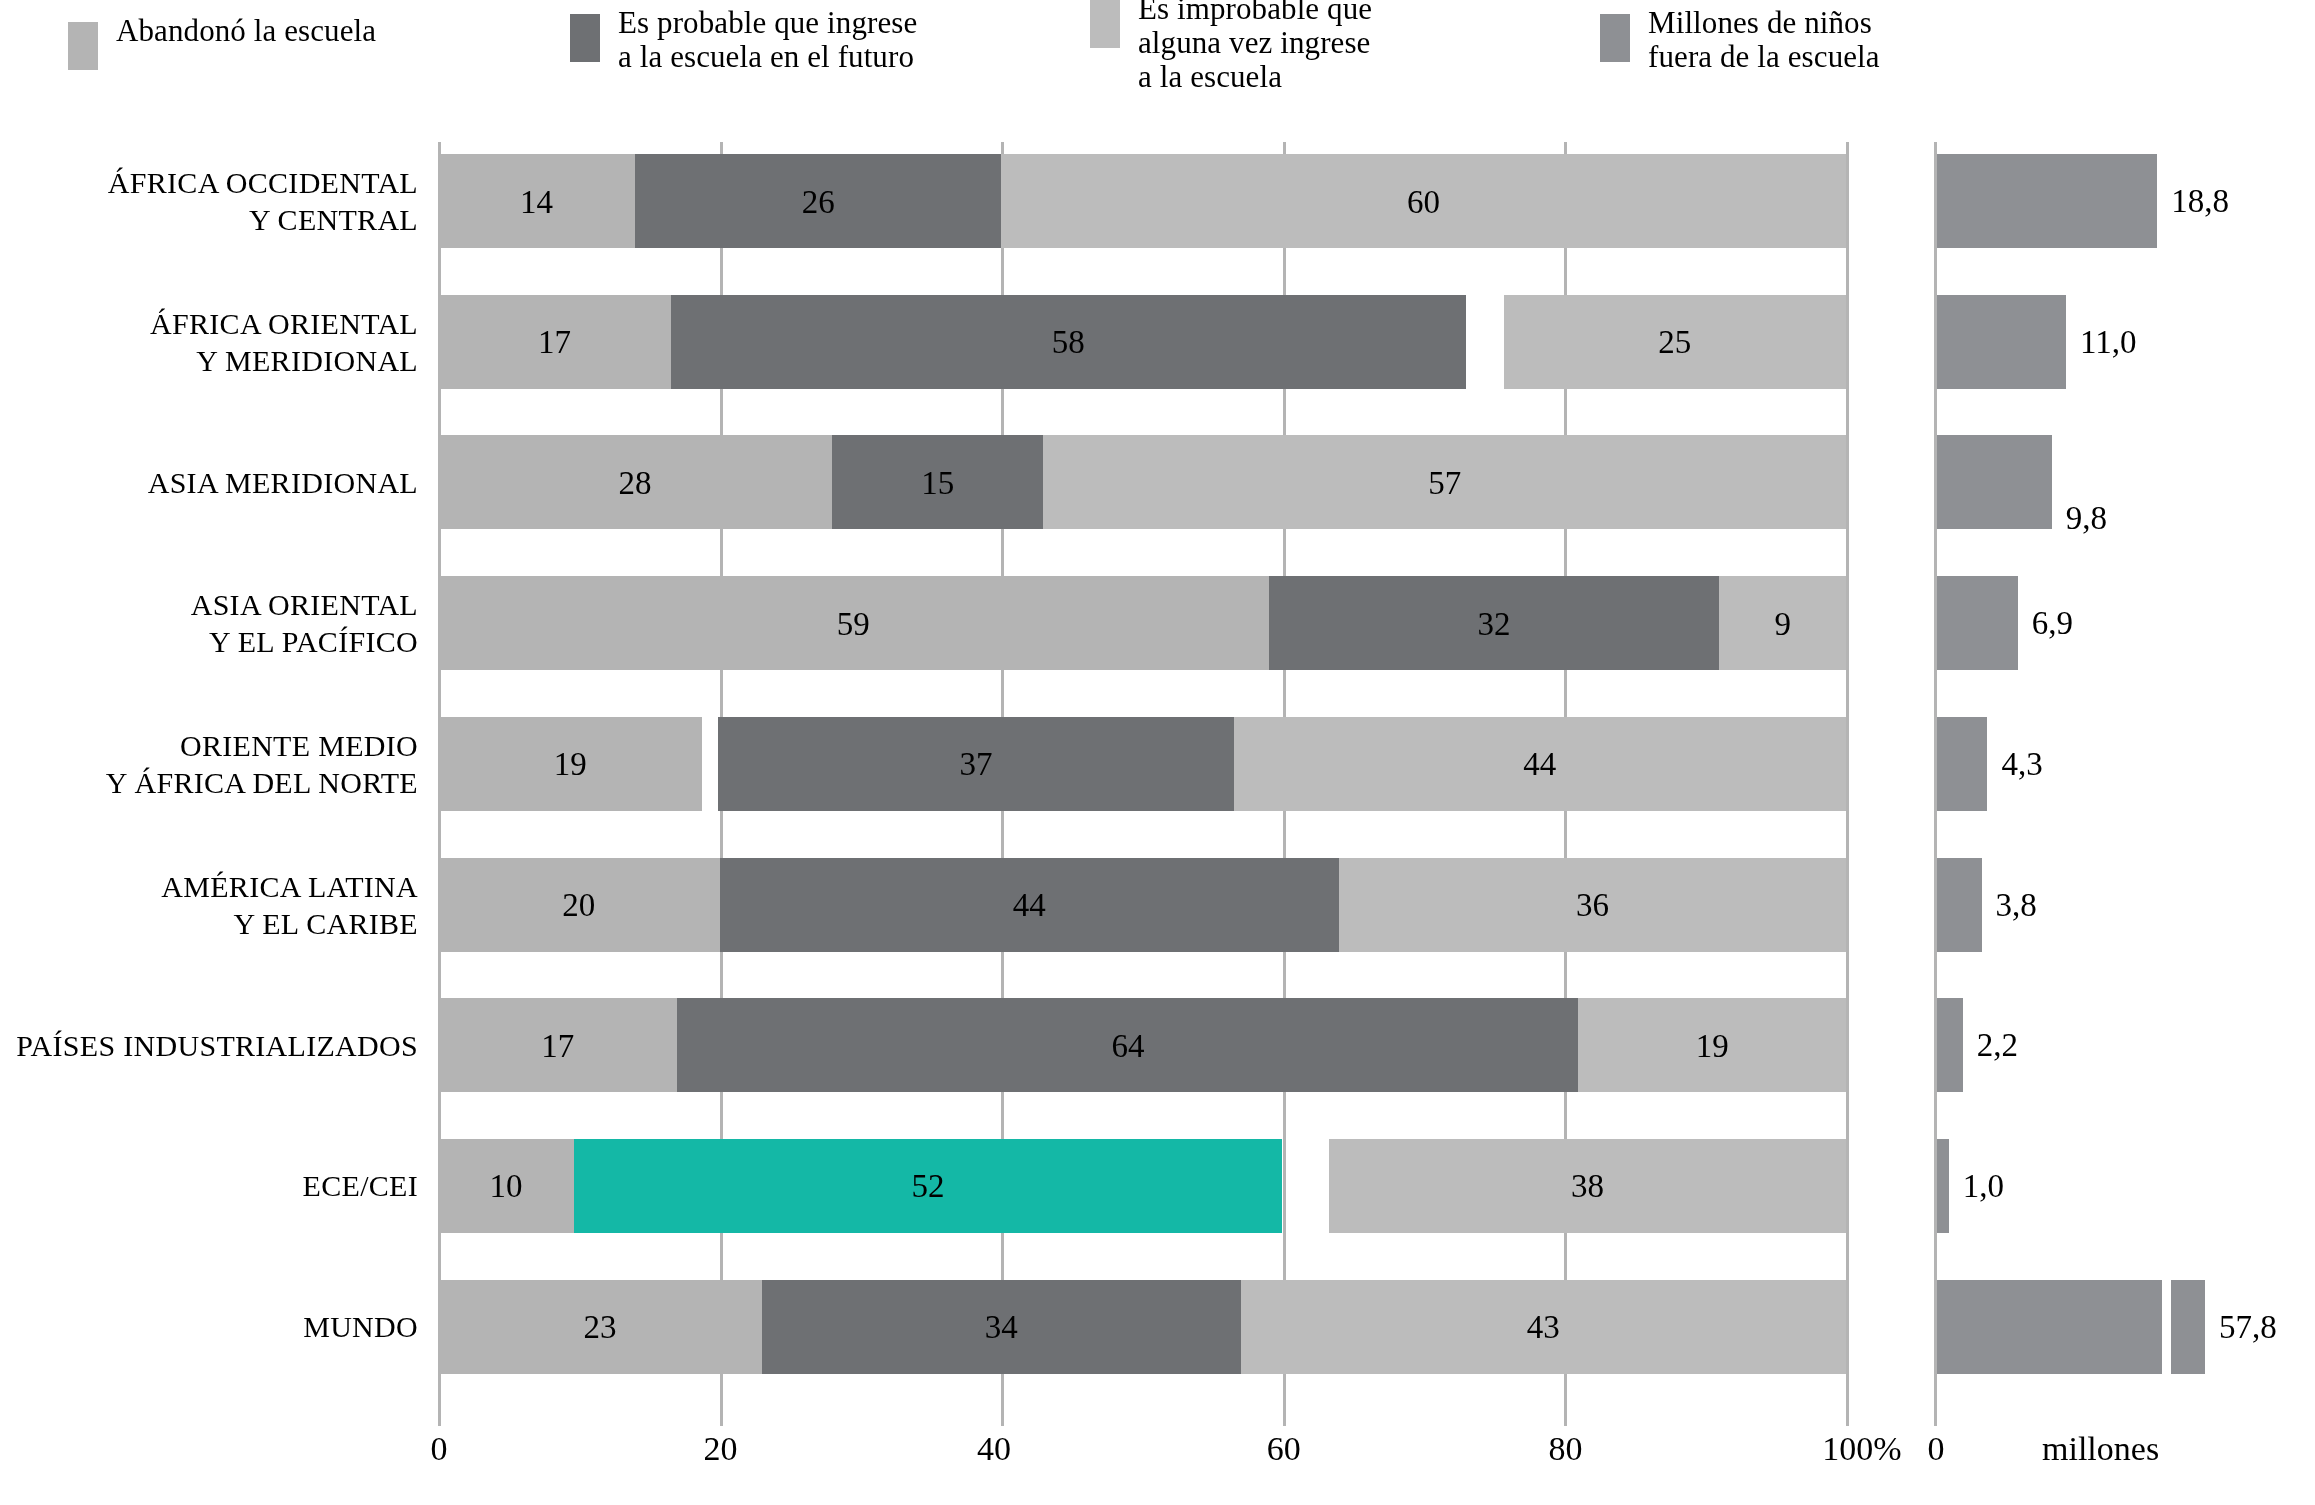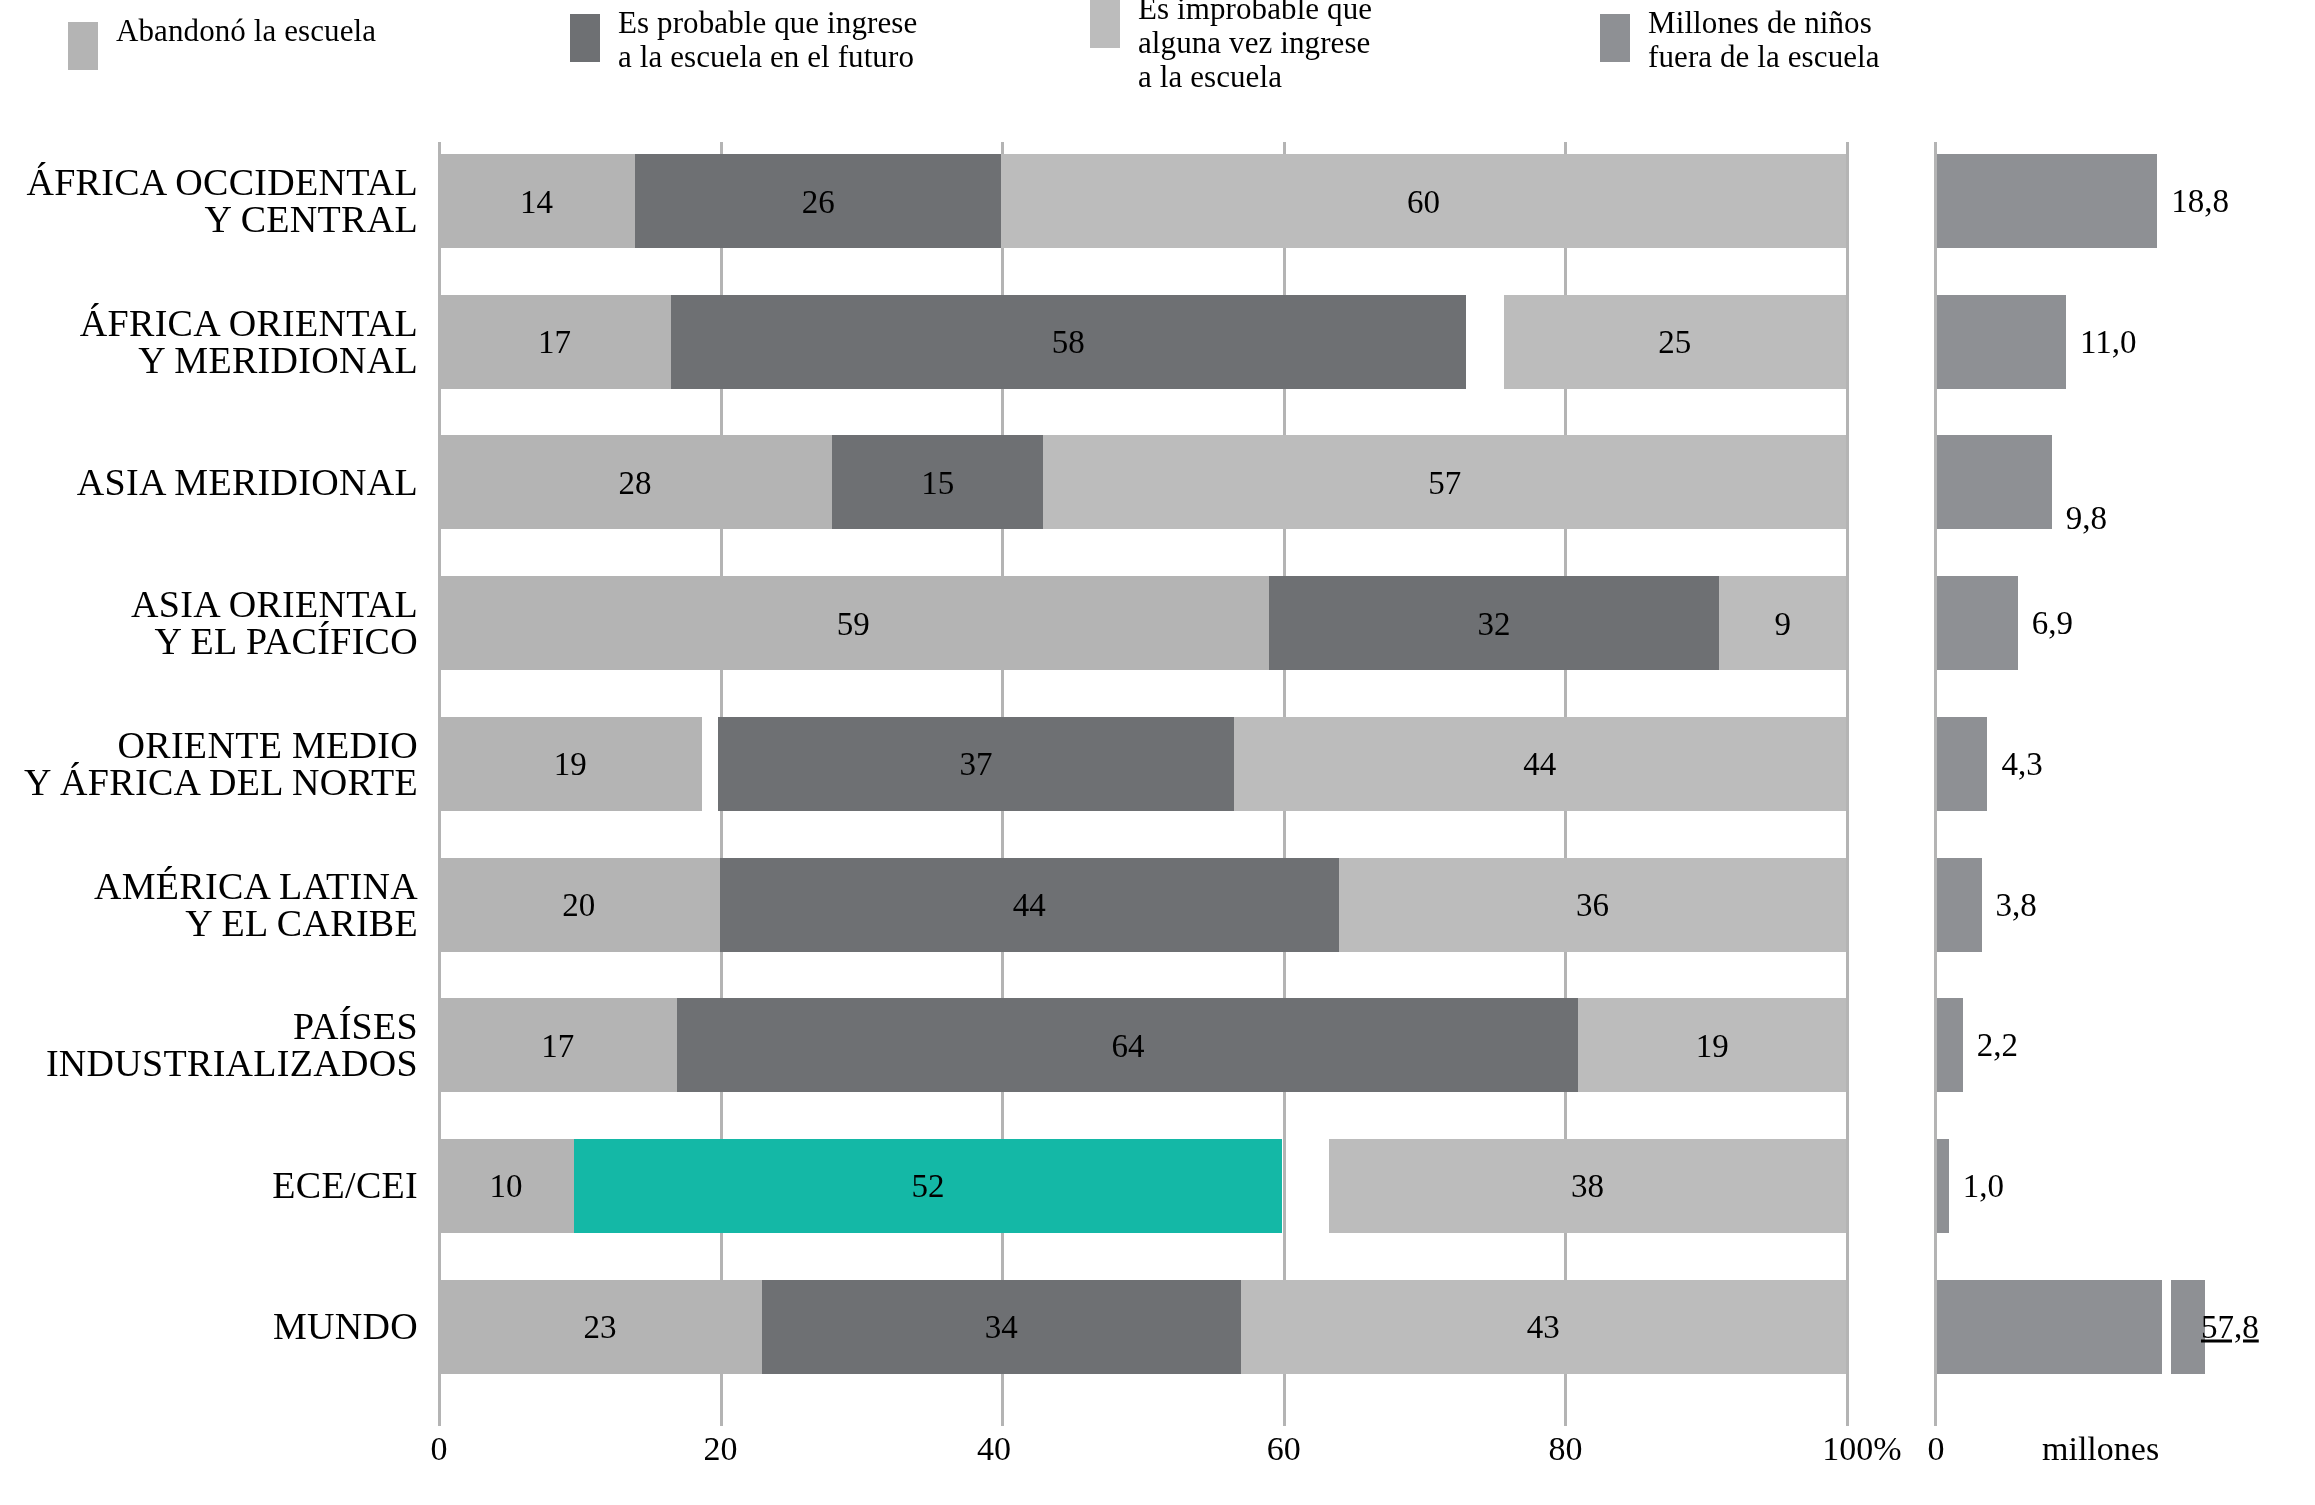--- a/index.html
+++ b/index.html
@@ -130,21 +130,21 @@
     top: 50%;
     transform: translateY(-50%);
     font-size: 33px;
     white-space: nowrap;
   }
   .cat-label-box {
     position: absolute;
     left: 0;
     width: 418px;
     text-align: right;
-    font-size: 38px;
+    font-size: 30px;
     line-height: 37px;
     white-space: pre-line;
     letter-spacing: 0.3px;
     display: flex;
     align-items: center;
     justify-content: flex-end;
     height: 94px;
   }
 
   
@@ -333,21 +333,21 @@
         <div class="rbar-fill" style="width: 25.784px; background: rgb(142, 144, 148);"></div>
         <div class="rbar-label" style="left: 39.784px;">2,2</div>
       </div>
       <div class="rbar" style="top: 996.9px; width: 24px;">
         <div class="rbar-fill" style="width: 11.72px; background: rgb(142, 144, 148);"></div>
         <div class="rbar-label" style="left: 25.72px;">1,0</div>
       </div>
       <div class="rbar" style="top: 1137.6px; width: 268px;">
         <div class="rbar-fill" style="width: 268px; background: rgb(142, 144, 148);"></div>
         <div class="rbar-break" style="left: 225px;"></div>
-        <div class="rbar-label" style="left: 264px; text-decoration: underline;">57,8</div>
+        <div class="rbar-label" style="left: 282px;">57,8</div>
       </div>
     </div>
   <div id="cat-labels">
       <div class="cat-label-box" style="top: 62px;">ÁFRICA OCCIDENTAL
 Y CENTRAL</div>
       <div class="cat-label-box" style="top: 202.7px;">ÁFRICA ORIENTAL
 Y MERIDIONAL</div>
       <div class="cat-label-box" style="top: 343.4px;">ASIA MERIDIONAL</div>
       <div class="cat-label-box" style="top: 484.1px;">ASIA ORIENTAL
 Y EL PACÍFICO</div>

